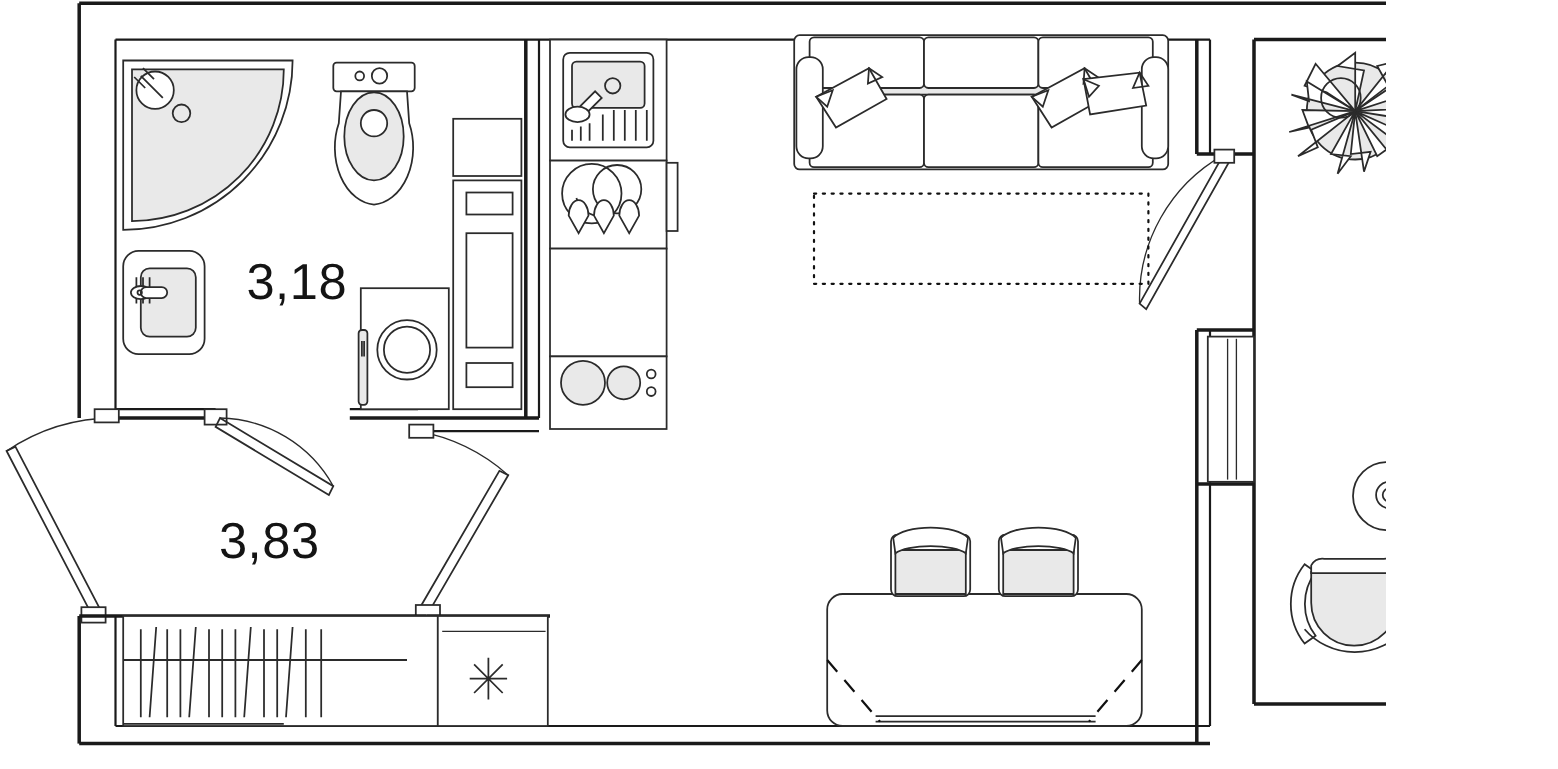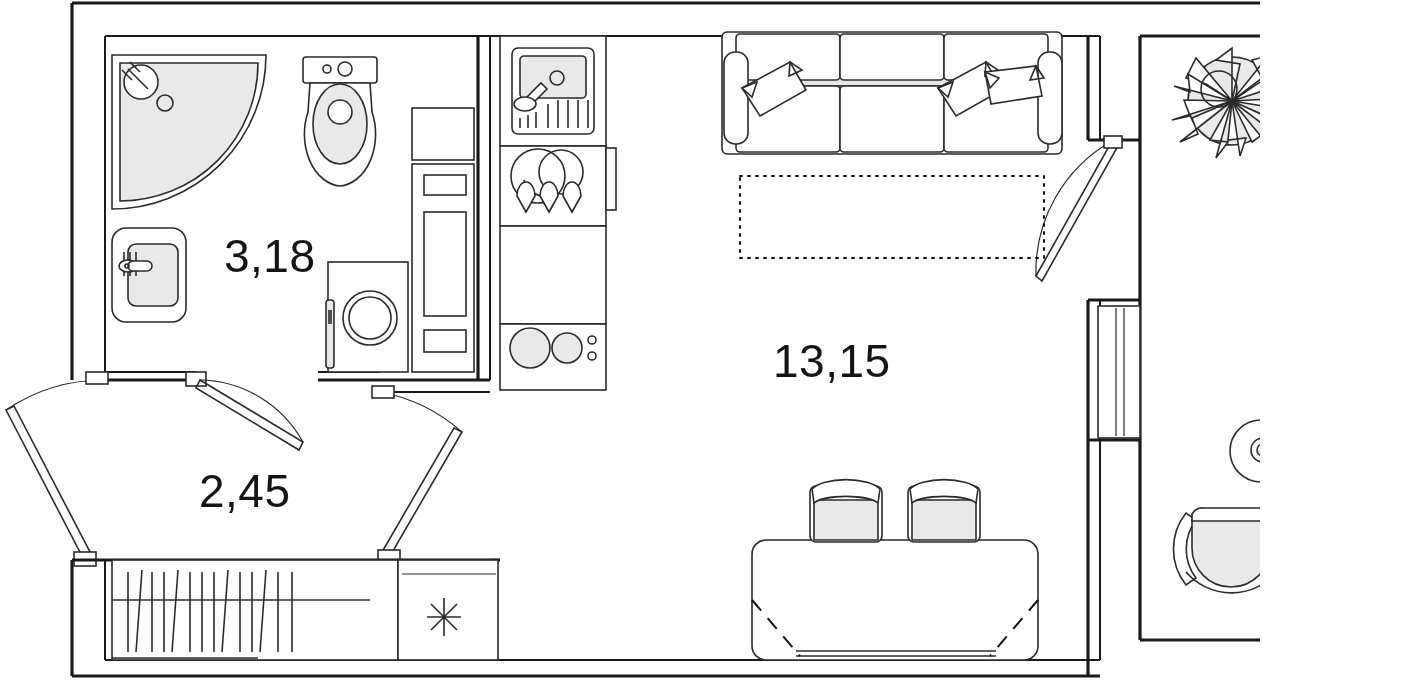--- a/index.html
+++ b/index.html
@@ -292,16 +292,15 @@
 
     <g>
       <rect class="fw" x="398" y="560" width="100" height="100"></rect>
       <path class="fh" d="M402,574 L496,574"></path>
       <path class="f" d="M444,598 L444,636 M431,604 L457,630 M431,630 L457,604 M427,617 L461,617"></path>
     </g>
 
   </svg>
 
   <div class="area-label" style="left:224px;top:233px;">3,18</div>
-  <div class="area-label" style="left:199px;top:468px;">2,45</div>
-  <div class="area-label" style="left:773px;top:338px;">13,15</div>
+  <div class="area-label" style="left:199px;top:468px;">3,83</div>
 
 </div>
 
 </body></html>

